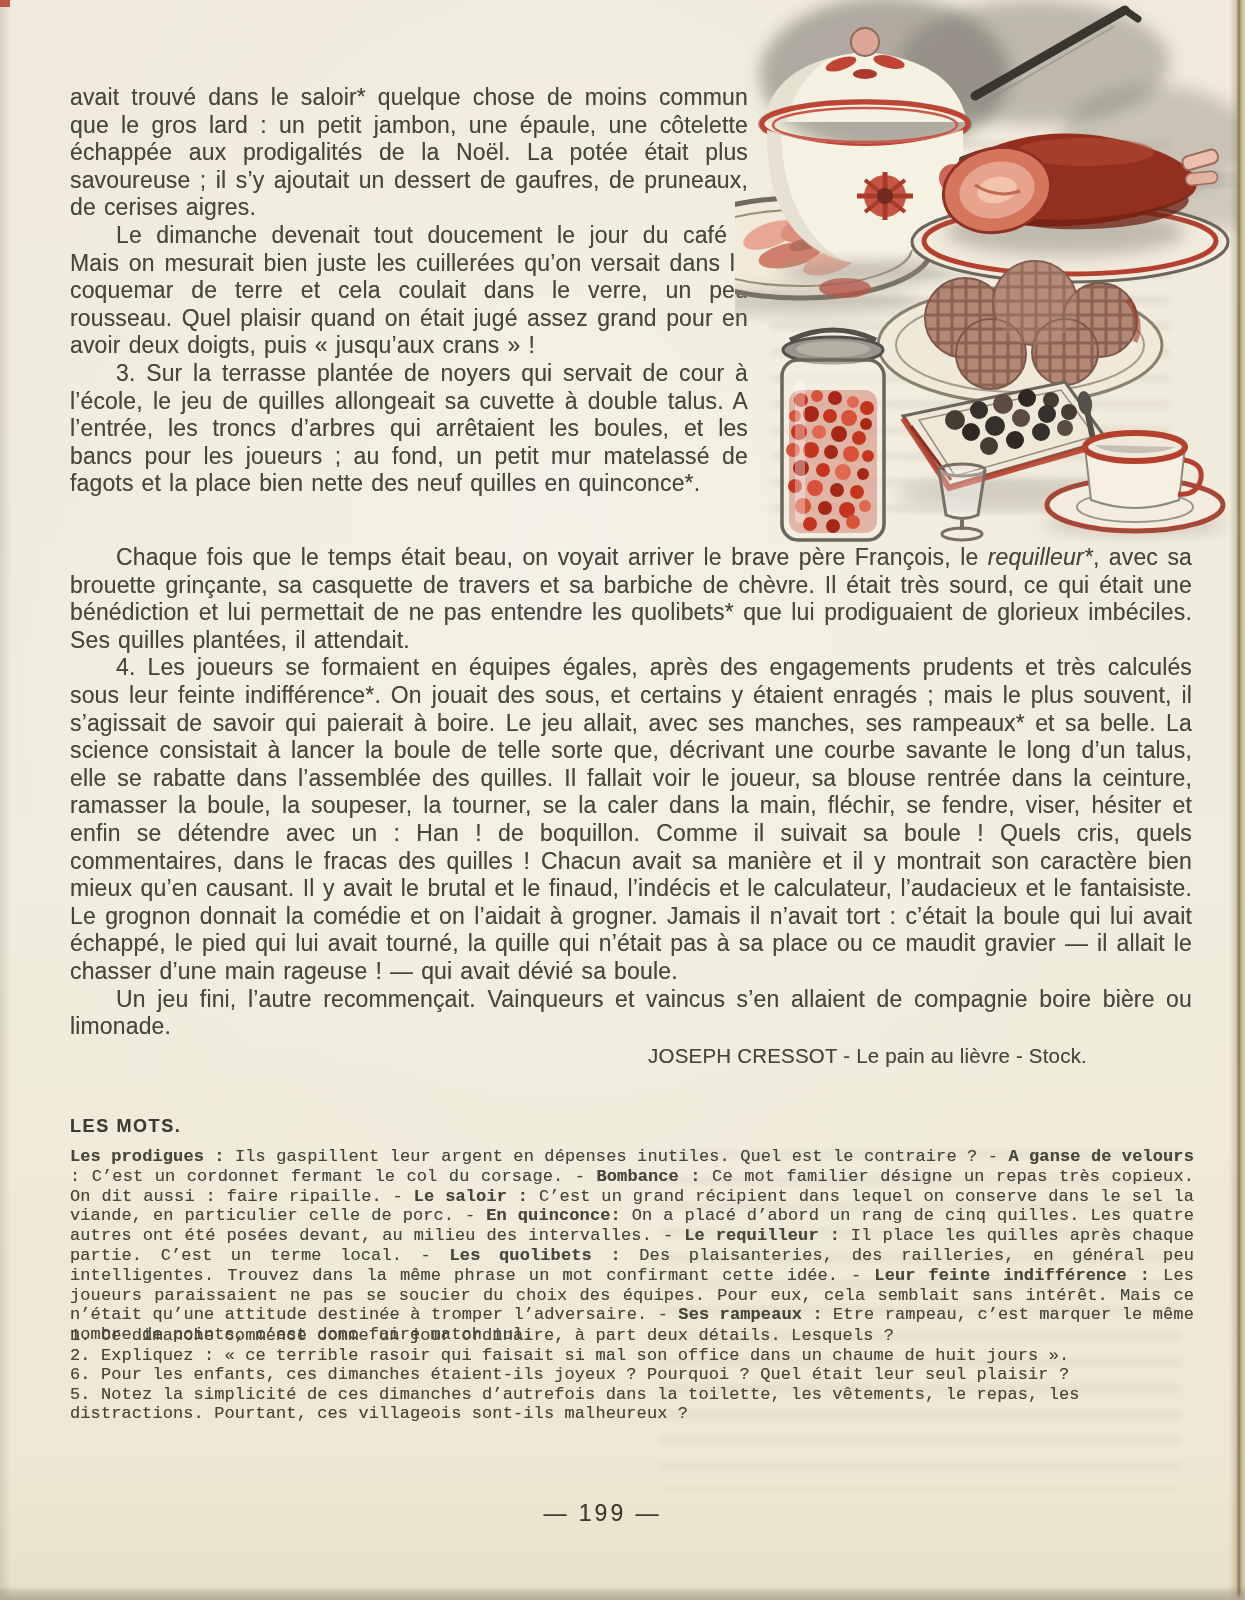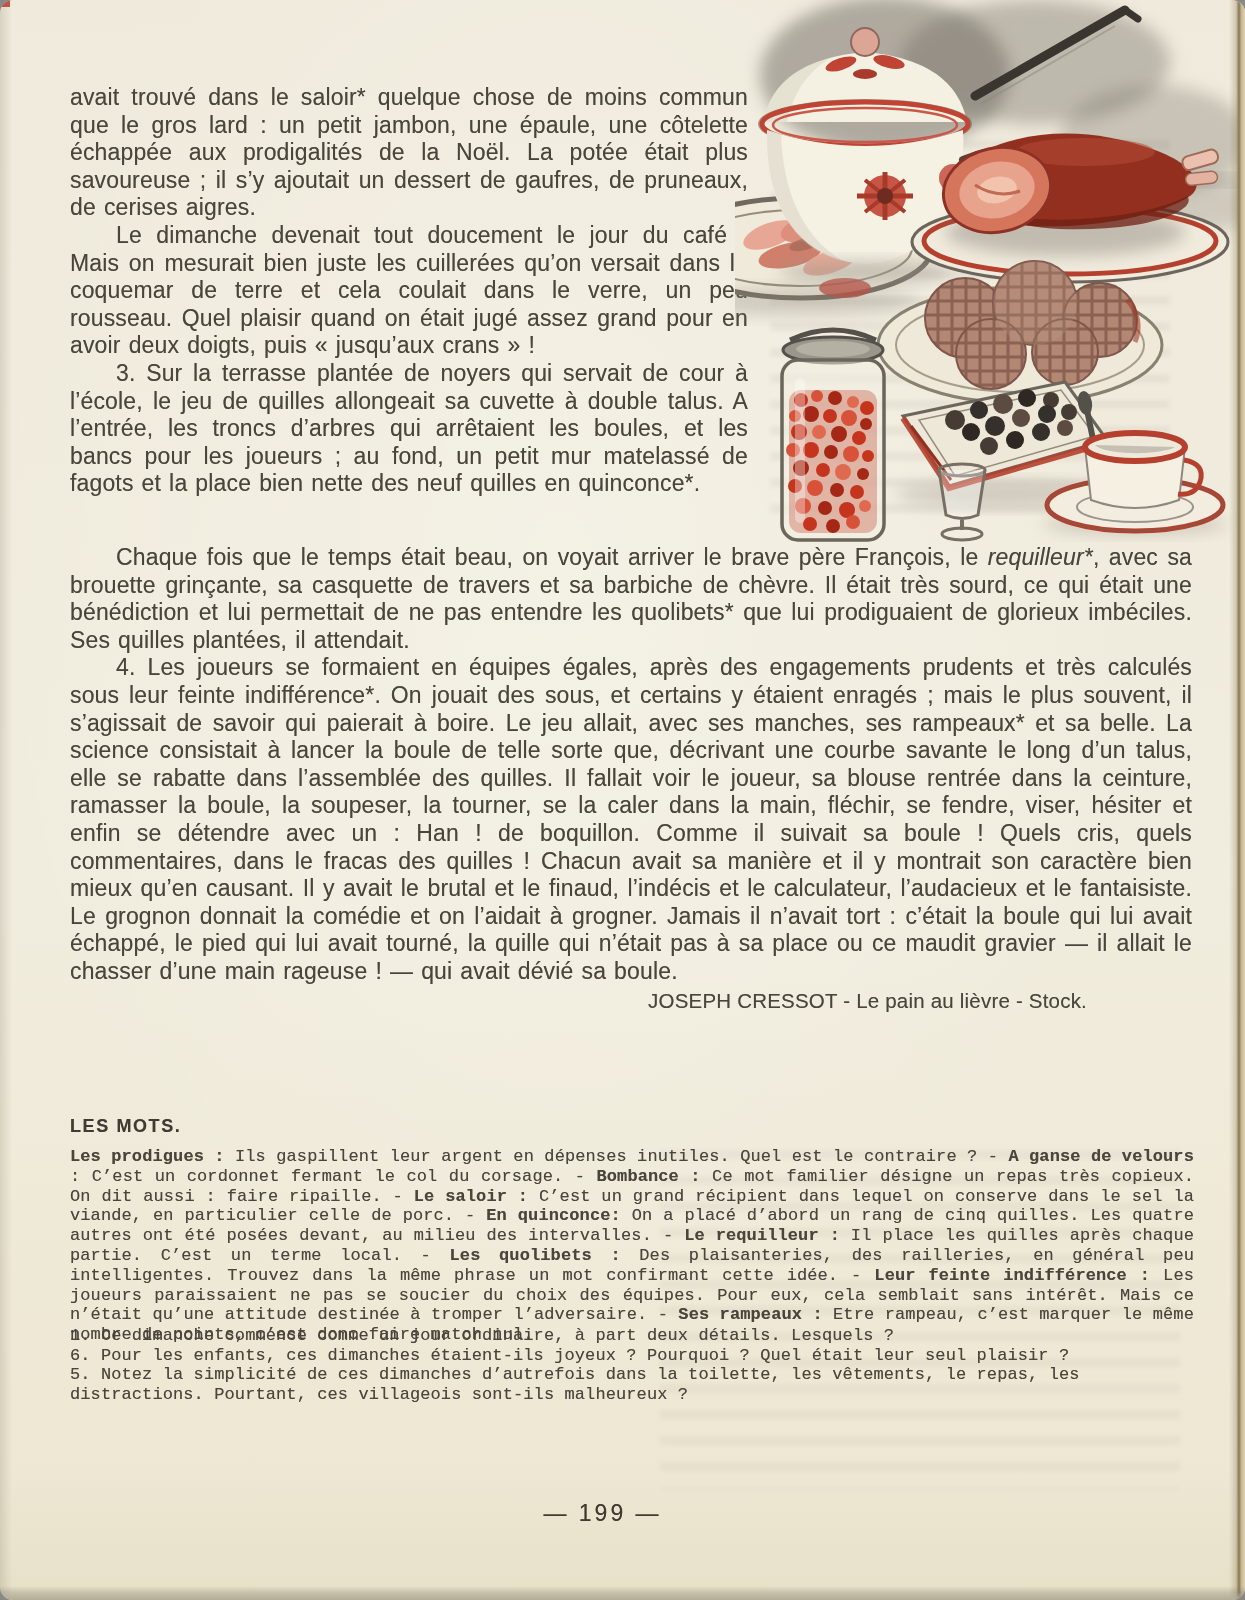--- a/index.html
+++ b/index.html
@@ -3,21 +3,20 @@
 <meta charset="utf-8">
 <style>
   html,body { margin:0; padding:0; background:#888; }
   .page {
     position:relative; width:1245px; height:1600px; overflow:hidden;
     background:
       radial-gradient(ellipse at 45% 35%, rgba(255,255,255,.25), rgba(255,255,255,0) 60%),
       linear-gradient(180deg, #efeadb 0%, #f1edde 55%, #ede7d3 92%, #e7e0c9 100%);
     font-family:"Liberation Sans", sans-serif;
     color:#4a453b;
-    border-radius:13px;
   }
   .ghost {
     position:absolute; opacity:.055; filter:blur(2px); z-index:0;
     background:repeating-linear-gradient(180deg, #4a443a 0 9px, transparent 9px 26px);
   }
   #ghost1 { left:770px; top:140px; width:400px; height:390px; }
   #ghost2 { left:660px; top:1150px; width:520px; height:340px; opacity:.045; }
   section, figure, .pageno { z-index:1; }
   .bodytext {
     font-size:23px; line-height:27.6px; margin:0;
@@ -261,30 +260,32 @@
         <ellipse cx="400" cy="447" rx="50" ry="14" fill="#efe9da" stroke="#b5402e" stroke-width="6"></ellipse>
         <path d="M 360 445 a 42 10 0 0 0 80 2" fill="#7a746a" opacity=".35"></path>
         <path d="M 449 460 q 22 4 16 22 q -5 14 -22 12" fill="none" stroke="#b5402e" stroke-width="5"></path>
       </g>
     </svg>
   </figure>
 
   <section class="col-full">
     <p class="bodytext ind"><span>Chaque fois que le temps était beau, on voyait arriver le brave père François, le </span><span style="font-style: italic;">requilleur*</span><span>, avec sa brouette grinçante, sa casquette de travers et sa barbiche de chèvre. Il était très sourd, ce qui était une bénédiction et lui permettait de ne pas entendre les quolibets* que lui prodiguaient de glorieux imbéciles. Ses quilles plantées, il attendait.</span></p>
     <p class="bodytext ind"><span>4. Les joueurs se formaient en équipes égales, après des engagements prudents et très calculés sous leur feinte indifférence*. On jouait des sous, et certains y étaient enragés ; mais le plus souvent, il s’agissait de savoir qui paierait à boire. Le jeu allait, avec ses manches, ses rampeaux* et sa belle. La science consistait à lancer la boule de telle sorte que, décrivant une courbe savante le long d’un talus, elle se rabatte dans l’assemblée des quilles. Il fallait voir le joueur, sa blouse rentrée dans la ceinture, ramasser la boule, la soupeser, la tourner, se la caler dans la main, fléchir, se fendre, viser, hésiter et enfin se détendre avec un : Han ! de boquillon. Comme il suivait sa boule ! Quels cris, quels commentaires, dans le fracas des quilles ! Chacun avait sa manière et il y montrait son caractère bien mieux qu’en causant. Il y avait le brutal et le finaud, l’indécis et le calculateur, l’audacieux et le fantaisiste. Le grognon donnait la comédie et on l’aidait à grogner. Jamais il n’avait tort : c’était la boule qui lui avait échappé, le pied qui lui avait tourné, la quille qui n’était pas à sa place ou ce maudit gravier — il allait le chasser d’une main rageuse ! — qui avait dévié sa boule.</span></p>
+    <p class="bodytext ind"><span>Un jeu fini, l’autre recommençait. Vainqueurs et vaincus s’en allaient de compagnie boire bière ou limonade.</span></p>
     <p class="attribution">JOSEPH CRESSOT - Le pain au lièvre - Stock.</p>
   </section>
 
   <section class="mots">
     <h2 class="section-heading">LES MOTS.</h2>
     <p class="smalltext"><span class="seg-b">Les prodigues :</span><span> Ils gaspillent leur argent en dépenses inutiles. Quel est le contraire ? - </span><span class="seg-b">A ganse de velours</span><span> : C’est un cordonnet fermant le col du corsage. - </span><span class="seg-b">Bombance :</span><span> Ce mot familier désigne un repas très copieux. On dit aussi : faire ripaille. - </span><span class="seg-b">Le saloir :</span><span> C’est un grand récipient dans lequel on conserve dans le sel la viande, en particulier celle de porc. - </span><span class="seg-b">En quinconce:</span><span> On a placé d’abord un rang de cinq quilles. Les quatre autres ont été posées devant, au milieu des intervalles. - </span><span class="seg-b">Le requilleur :</span><span> Il place les quilles après chaque partie. C’est un terme local. - </span><span class="seg-b">Les quolibets :</span><span> Des plaisanteries, des railleries, en général peu intelligentes. Trouvez dans la même phrase un mot confirmant cette idée. - </span><span class="seg-b">Leur feinte indifférence :</span><span> Les joueurs paraissaient ne pas se soucier du choix des équipes. Pour eux, cela semblait sans intérêt. Mais ce n’était qu’une attitude destinée à tromper l’adversaire. - </span><span class="seg-b">Ses rampeaux :</span><span> Etre rampeau, c’est marquer le même nombre de points, c’est donc faire match nul.</span></p>
   </section>
 
   <section class="idees">
     <p class="smalltext">1. Ce dimanche commence comme un jour ordinaire, à part deux détails. Lesquels ?</p>
+    <p class="smalltext">2. Expliquez : « ce terrible rasoir qui faisait si mal son office dans un chaume de huit jours ».</p>
     <p class="smalltext">6. Pour les enfants, ces dimanches étaient-ils joyeux ? Pourquoi ? Quel était leur seul plaisir ?</p>
     <p class="smalltext">5. Notez la simplicité de ces dimanches d’autrefois dans la toilette, les vêtements, le repas, les distractions. Pourtant, ces villageois sont-ils malheureux ?</p>
   </section>
 
   <div class="pageno">— 199 —</div>
 
   <div class="corner-red"></div>
   <div class="edge-left"></div>
   <div class="edge-right"></div>
   <div class="edge-bottom"></div>

